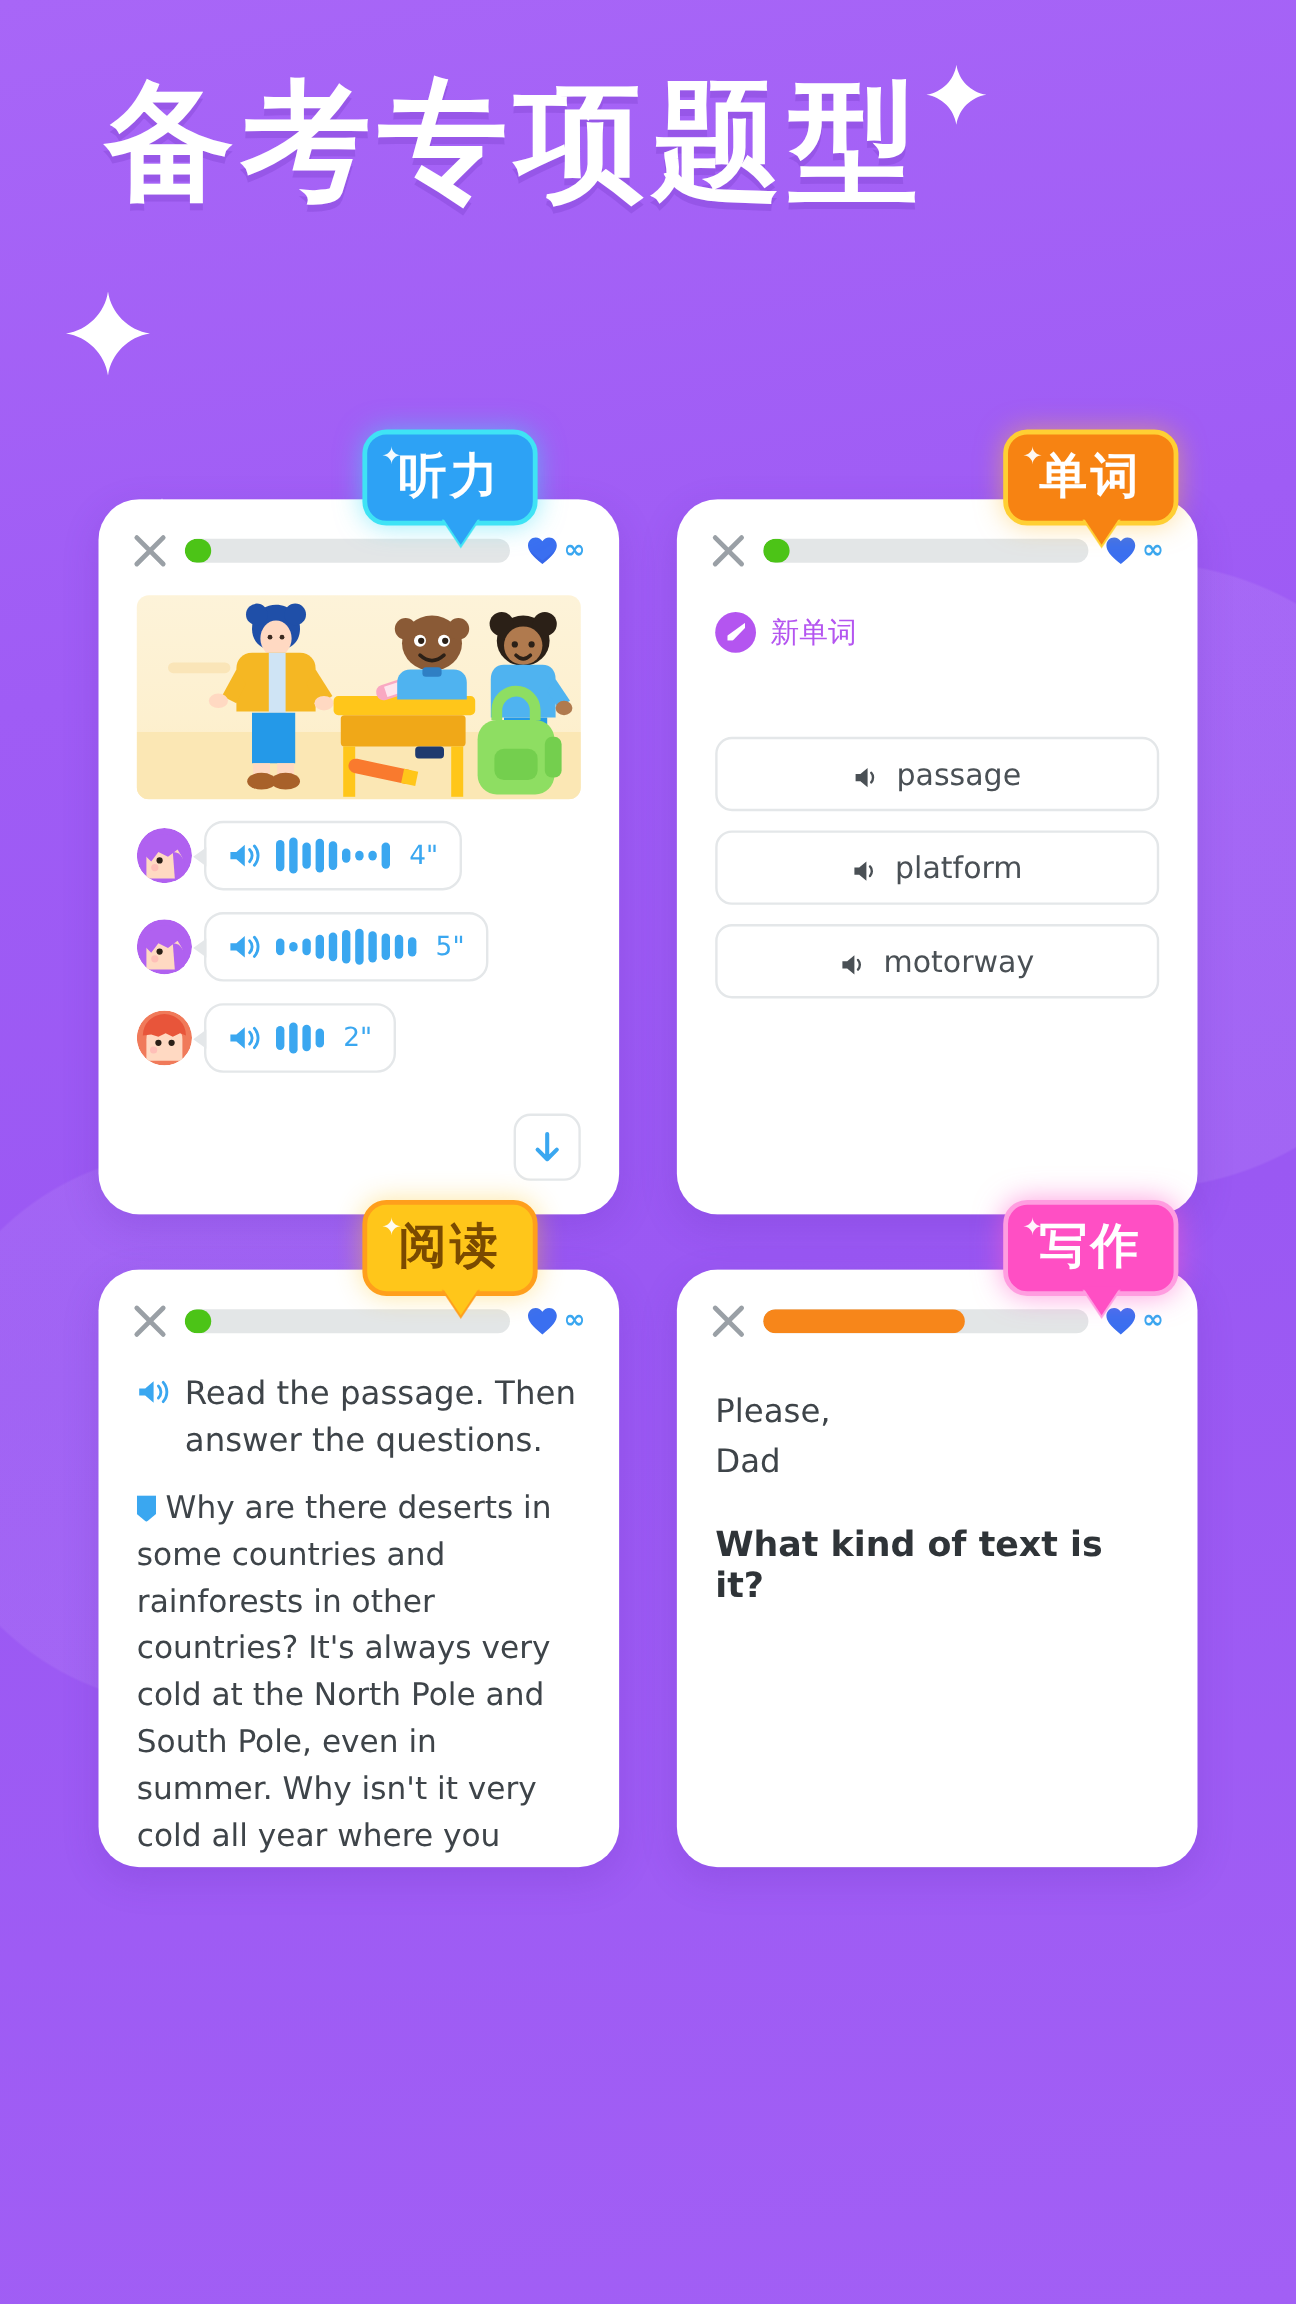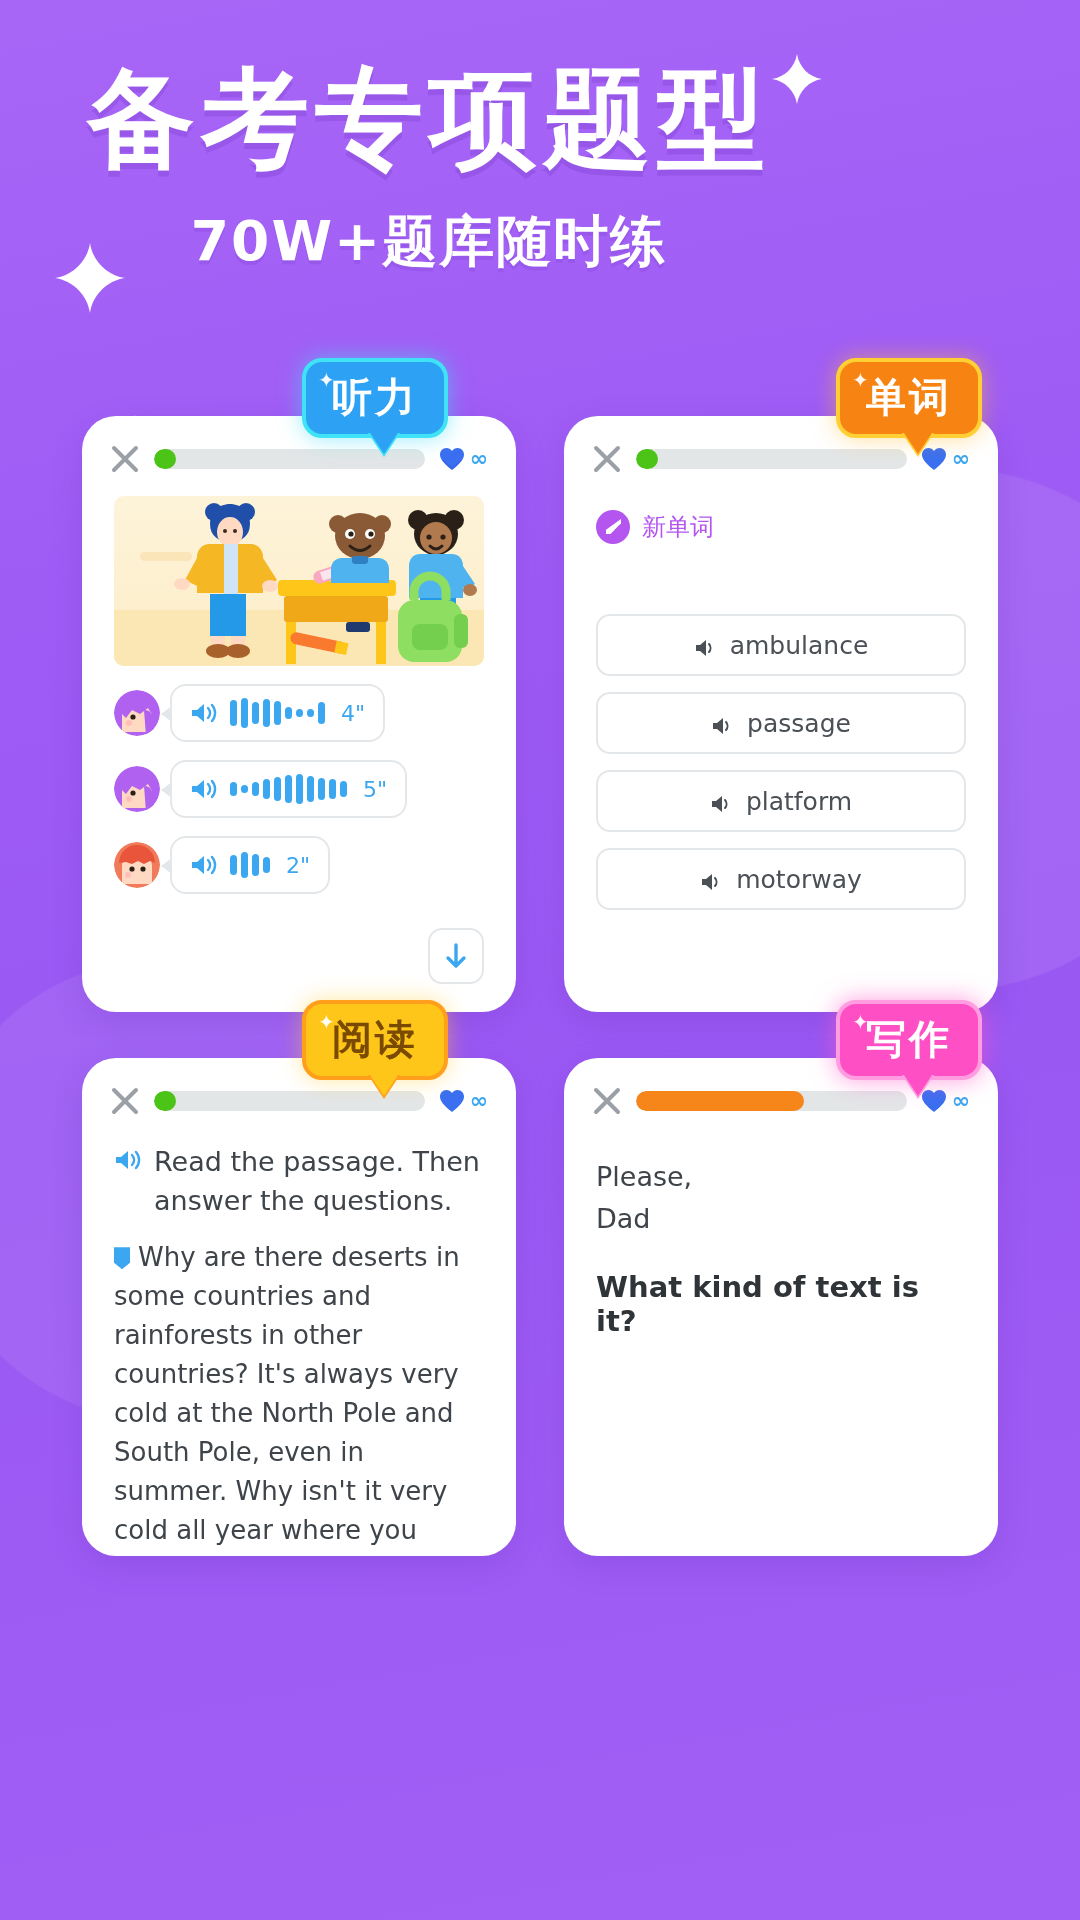--- a/index.html
+++ b/index.html
@@ -203,21 +203,20 @@
       </svg>
   </div>
   <div class="star" style="left:118px;top:414px;">
     <svg width="34" height="34" viewBox="0 0 34 34">
         <path d="M17 1c1.2 8 7.8 14.6 16 16-8.2 1.4-14.8 8-16 16-1.2-8-7.8-14.6-16-16C9.2 15.6 15.8 9 17 1z" fill="#ffffff" opacity=".95"></path>
       </svg>
   </div>
 
   <div class="hdr">
     <div class="title">备考专项题型</div>
-    <div class="subtitle">70W+题库随时练</div>
   </div>
 
   <div class="grid">
 
     <div class="cardwrap">
       <div class="badge badge-listen">
         <span class="spark">✦</span>
         <span>听力</span>
         <span class="tail"></span>
       </div>
@@ -466,29 +465,20 @@
 
 
         <div class="opts">
           <div class="opt">
             <span class="spk2">
               <svg width="24" height="20" viewBox="0 0 24 20">
                   <path d="M2 7h4l6-5v16l-6-5H2z" fill="#4a5055"></path>
                   <path d="M15 6a6 6 0 0 1 0 8" stroke="#4a5055" stroke-width="2" fill="none" stroke-linecap="round"></path>
                 </svg>
             </span>
-            <span>ambulance</span>
-          </div>
-          <div class="opt">
-            <span class="spk2">
-              <svg width="24" height="20" viewBox="0 0 24 20">
-                  <path d="M2 7h4l6-5v16l-6-5H2z" fill="#4a5055"></path>
-                  <path d="M15 6a6 6 0 0 1 0 8" stroke="#4a5055" stroke-width="2" fill="none" stroke-linecap="round"></path>
-                </svg>
-            </span>
             <span>passage</span>
           </div>
           <div class="opt">
             <span class="spk2">
               <svg width="24" height="20" viewBox="0 0 24 20">
                   <path d="M2 7h4l6-5v16l-6-5H2z" fill="#4a5055"></path>
                   <path d="M15 6a6 6 0 0 1 0 8" stroke="#4a5055" stroke-width="2" fill="none" stroke-linecap="round"></path>
                 </svg>
             </span>
             <span>platform</span>

